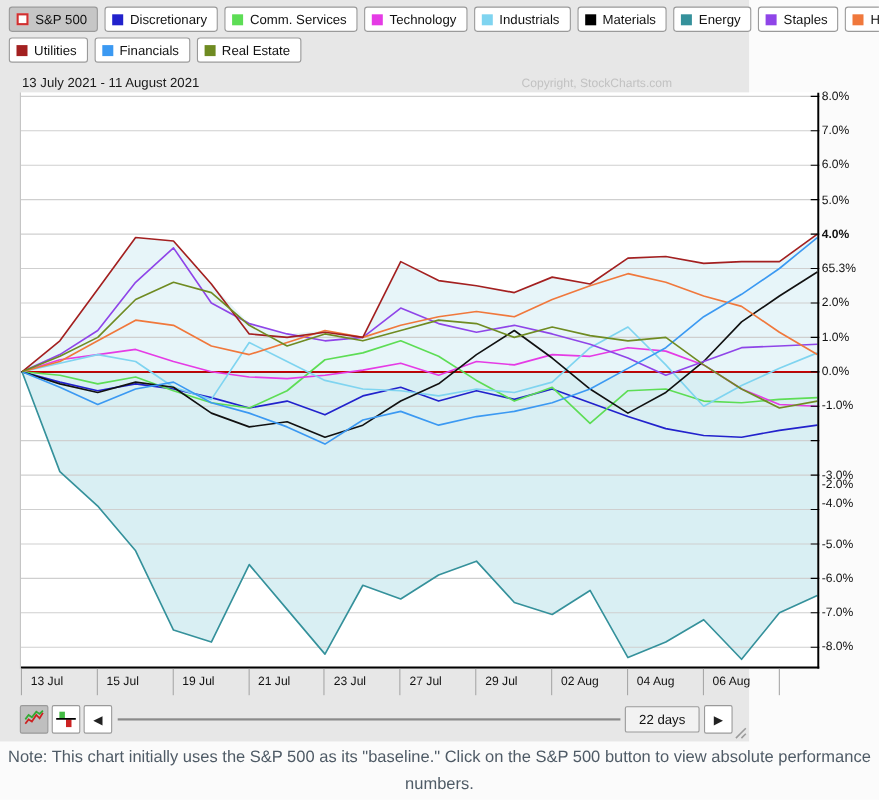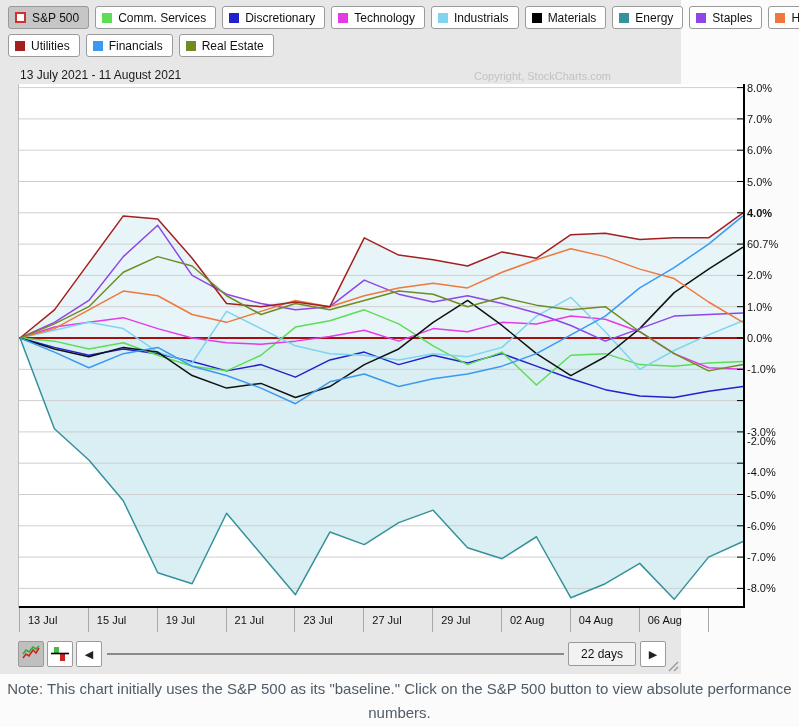--- a/index.html
+++ b/index.html
@@ -109,26 +109,26 @@
 <body>
 
 <div class="app">
 
   <div class="legend-row">
       <div class="legend-btn selected">
         <span class="swatch hollow" style="border-color: rgb(208, 48, 48);"></span>
         <span>S&amp;P 500</span>
       </div>
       <div class="legend-btn">
+        <span class="swatch" style="background: rgb(34, 34, 204);"></span>
+        <span>Discretionary</span>
+      </div>
+      <div class="legend-btn">
         <span class="swatch" style="background: rgb(93, 221, 85);"></span>
         <span>Comm. Services</span>
-      </div>
-      <div class="legend-btn">
-        <span class="swatch" style="background: rgb(34, 34, 204);"></span>
-        <span>Discretionary</span>
       </div>
       <div class="legend-btn">
         <span class="swatch" style="background: rgb(229, 59, 229);"></span>
         <span>Technology</span>
       </div>
       <div class="legend-btn">
         <span class="swatch" style="background: rgb(127, 212, 240);"></span>
         <span>Industrials</span>
       </div>
       <div class="legend-btn">
@@ -222,28 +222,28 @@
           <line x1="718" y1="34.900000000000006" x2="726" y2="34.900000000000006" stroke="#000" stroke-width="1"></line>
           <line x1="718" y1="3.5999999999999943" x2="726" y2="3.5999999999999943" stroke="#000" stroke-width="1"></line>
         </svg>
     </div>
     <div class="y-axis-labels">
         <div class="ylab" style="top: -3.4px;">8.0%</div>
         <div class="ylab" style="top: 27.9px;">7.0%</div>
         <div class="ylab" style="top: 59.2px;">6.0%</div>
         <div class="ylab" style="top: 90.5px;">5.0%</div>
         <div class="ylab" style="top: 121.8px; font-weight: bold;">4.0%</div>
-        <div class="ylab" style="top: 153.1px;">60.7%</div>
+        <div class="ylab" style="top: 153.1px;">65.3%</div>
         <div class="ylab" style="top: 184.4px;">2.0%</div>
         <div class="ylab" style="top: 215.7px;">1.0%</div>
         <div class="ylab" style="top: 247px;">0.0%</div>
         <div class="ylab" style="top: 278.3px;">-1.0%</div>
         <div class="ylab" style="top: 309.6px; margin-top: 40px;">-2.0%</div>
         <div class="ylab" style="top: 340.9px;">-3.0%</div>
-        <div class="ylab" style="top: 381px;">-4.0%</div>
+        <div class="ylab" style="top: 367px;">-4.0%</div>
         <div class="ylab" style="top: 403.5px;">-5.0%</div>
         <div class="ylab" style="top: 434.8px;">-6.0%</div>
         <div class="ylab" style="top: 466.1px;">-7.0%</div>
         <div class="ylab" style="top: 497.4px;">-8.0%</div>
       </div>
   </div>
 
   <div class="x-axis">
       <div class="xtick" style="left: 11px;"></div>
       <div class="xlab" style="left: 20px;">13 Jul</div>

